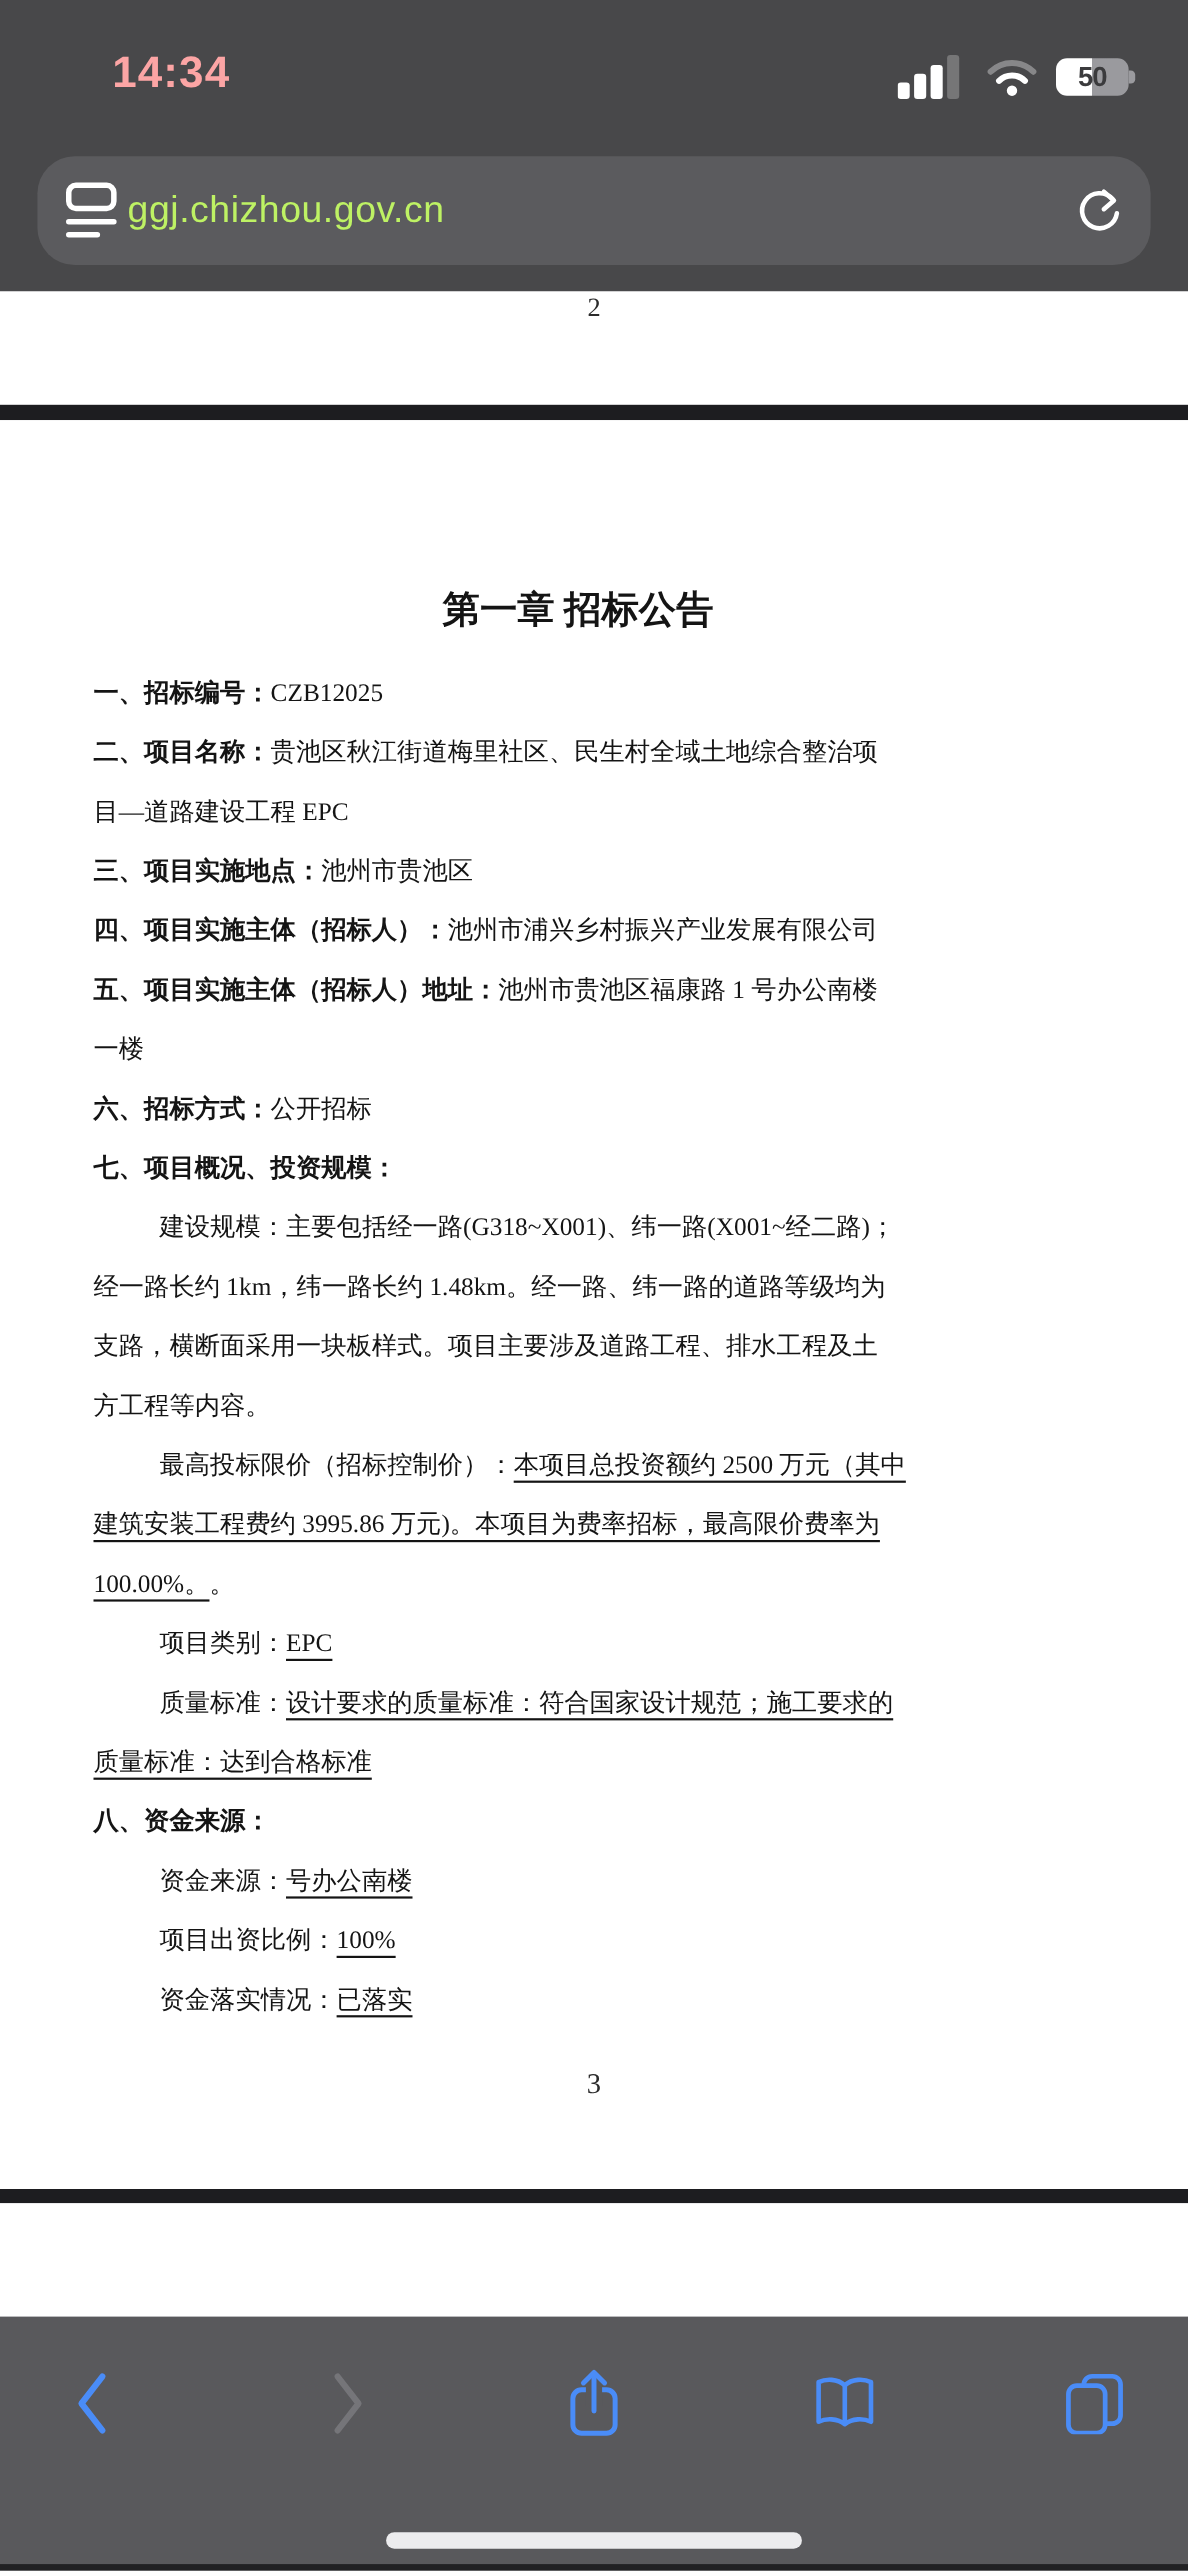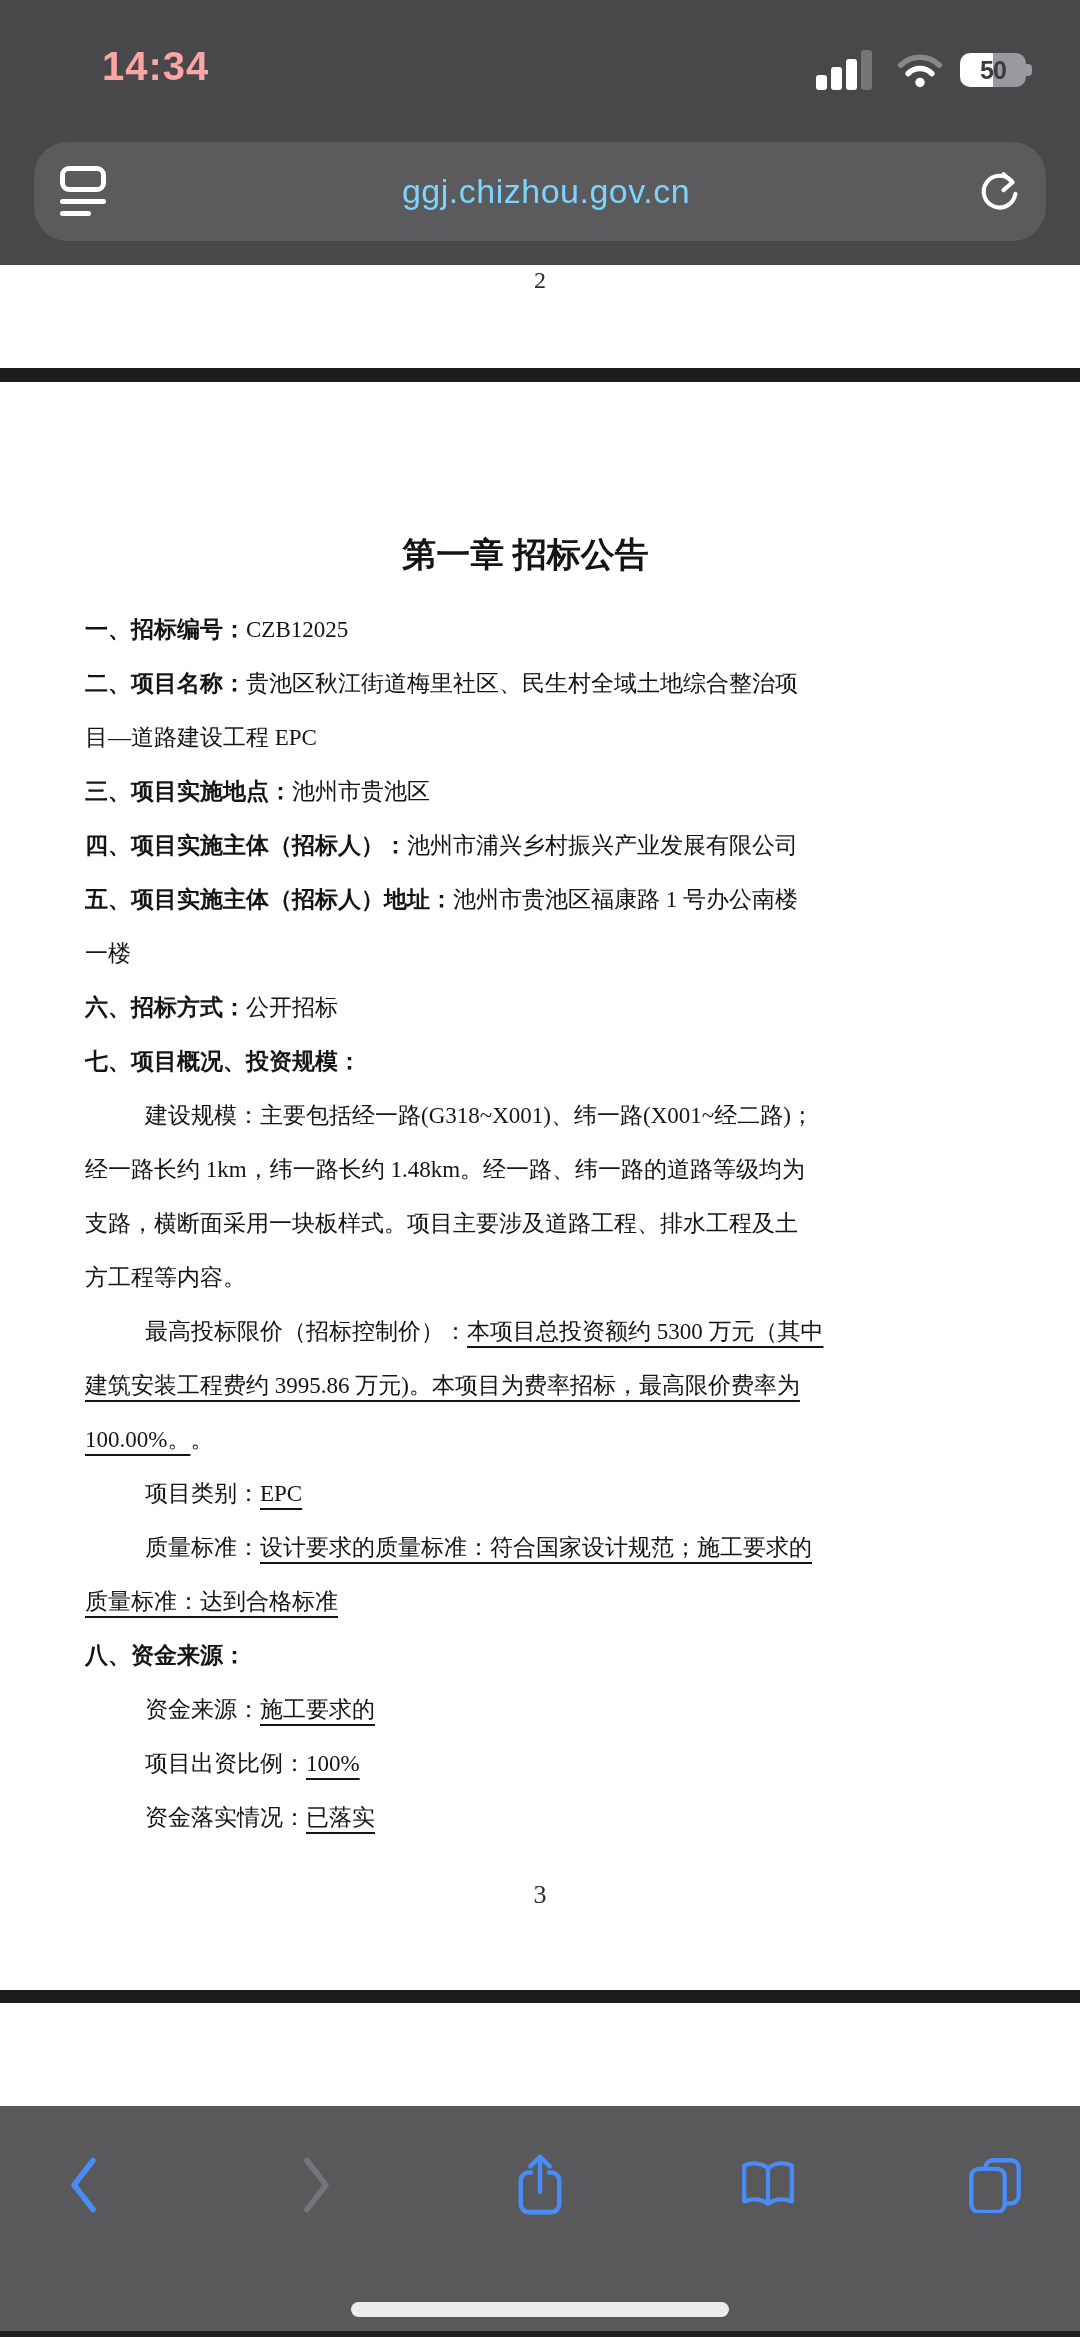--- a/index.html
+++ b/index.html
@@ -13,21 +13,21 @@
   
   .chrome{position:absolute;left:0;top:0;width:1080px;height:265px;background:var(--chrome-bg);}
   .time{position:absolute;left:102px;top:44px;font-size:40px;font-weight:700;color:#fca5a5;letter-spacing:1px;}
   .status-icons{position:absolute;right:42px;top:50px;display:flex;gap:16px;align-items:center;}
   .url-pill{position:absolute;left:34px;top:142px;width:1012px;height:99px;border-radius:34px;
             background:var(--pill-bg);display:flex;align-items:center;}
   .reader-icon{margin-left:26px;width:56px;height:52px;position:relative;}
   .reader-icon .rect{position:absolute;left:0;top:0;width:46px;height:26px;border:5px solid #fff;border-radius:9px;box-sizing:border-box;}
   .reader-icon .l1{position:absolute;left:0;top:33px;width:46px;height:5px;background:#fff;border-radius:3px;}
   .reader-icon .l2{position:absolute;left:0;top:45px;width:31px;height:5px;background:#fff;border-radius:3px;}
-  .url-text{flex:1;text-align:center;color:#7dd3fc;font-size:34px;letter-spacing:.5px;}
+  .url-text{flex:1;text-align:left;color:#bef264;font-size:34px;letter-spacing:.5px;}
   .reload{margin-right:26px;width:44px;height:44px;}
 
   
   .pdf-strip2{position:absolute;left:0;top:265px;width:1080px;height:103px;background:#fff;text-align:center;}
   .pgnum2{display:inline-block;margin-top:2px;font-family:"Liberation Serif",serif;font-size:24px;color:#2b2b2b;}
   .sep1{position:absolute;left:0;top:368px;width:1080px;height:14px;background:var(--sep);}
   .page3{position:absolute;left:0;top:382px;width:1080px;height:1608px;background:#fff;color:var(--ink);}
   .doc{padding:0 114px 0 85px;font-family:"Liberation Serif","DejaVu Serif",serif;}
   .doc-heading{margin:150px 0 0 0;text-align:center;font-size:34px;font-weight:700;line-height:46px;}
   #doc-lines{margin-top:25px;}
@@ -107,28 +107,28 @@
         <div class="doc-line"><span class="bold">三、项目实施地点：</span><span>池州市贵池区</span></div>
         <div class="doc-line"><span class="bold">四、项目实施主体（招标人）：</span><span>池州市浦兴乡村振兴产业发展有限公司</span></div>
         <div class="doc-line"><span class="bold">五、项目实施主体（招标人）地址：</span><span>池州市贵池区福康路 1 号办公南楼</span></div>
         <div class="doc-line"><span>一楼</span></div>
         <div class="doc-line"><span class="bold">六、招标方式：</span><span>公开招标</span></div>
         <div class="doc-line"><span class="bold">七、项目概况、投资规模：</span></div>
         <div class="doc-line indent"><span>建设规模：主要包括经一路(G318~X001)、纬一路(X001~经二路)；</span></div>
         <div class="doc-line"><span>经一路长约 1km，纬一路长约 1.48km。经一路、纬一路的道路等级均为</span></div>
         <div class="doc-line"><span>支路，横断面采用一块板样式。项目主要涉及道路工程、排水工程及土</span></div>
         <div class="doc-line"><span>方工程等内容。</span></div>
-        <div class="doc-line indent"><span>最高投标限价（招标控制价）：</span><span class="underline">本项目总投资额约 5300 万元（其中</span></div>
+        <div class="doc-line indent"><span>最高投标限价（招标控制价）：</span><span class="underline">本项目总投资额约 2500 万元（其中</span></div>
         <div class="doc-line"><span class="underline">建筑安装工程费约 3995.86 万元)。本项目为费率招标，最高限价费率为</span></div>
         <div class="doc-line"><span class="underline">100.00%。</span><span>。</span></div>
         <div class="doc-line indent"><span>项目类别：</span><span class="underline">EPC</span></div>
         <div class="doc-line indent"><span>质量标准：</span><span class="underline">设计要求的质量标准：符合国家设计规范；施工要求的</span></div>
         <div class="doc-line"><span class="underline">质量标准：达到合格标准</span></div>
         <div class="doc-line"><span class="bold">八、资金来源：</span></div>
-        <div class="doc-line indent"><span>资金来源：</span><span class="underline">施工要求的</span></div>
+        <div class="doc-line indent"><span>资金来源：</span><span class="underline">号办公南楼</span></div>
         <div class="doc-line indent"><span>项目出资比例：</span><span class="underline">100%</span></div>
         <div class="doc-line indent"><span>资金落实情况：</span><span class="underline">已落实</span></div>
       </div>
   </div>
   <div class="pgnum3">3</div>
 </section>
 
 <div class="sep2"></div>
 <section class="pdf-strip4"></section>
 

